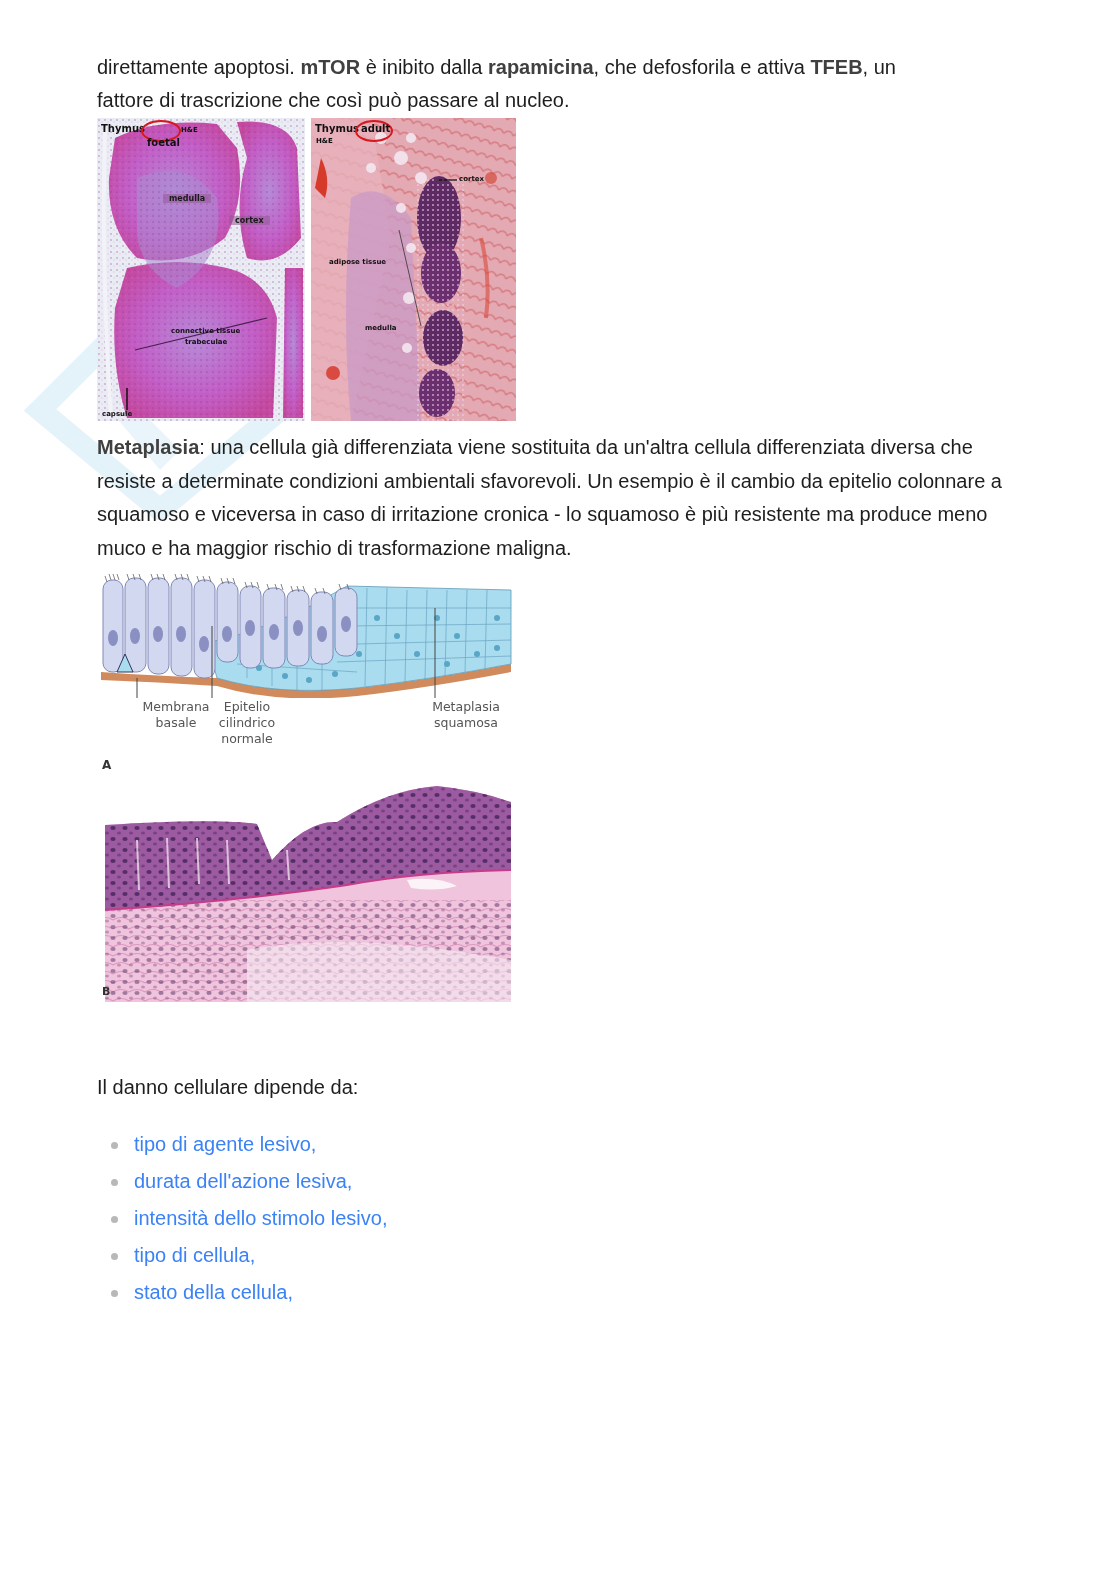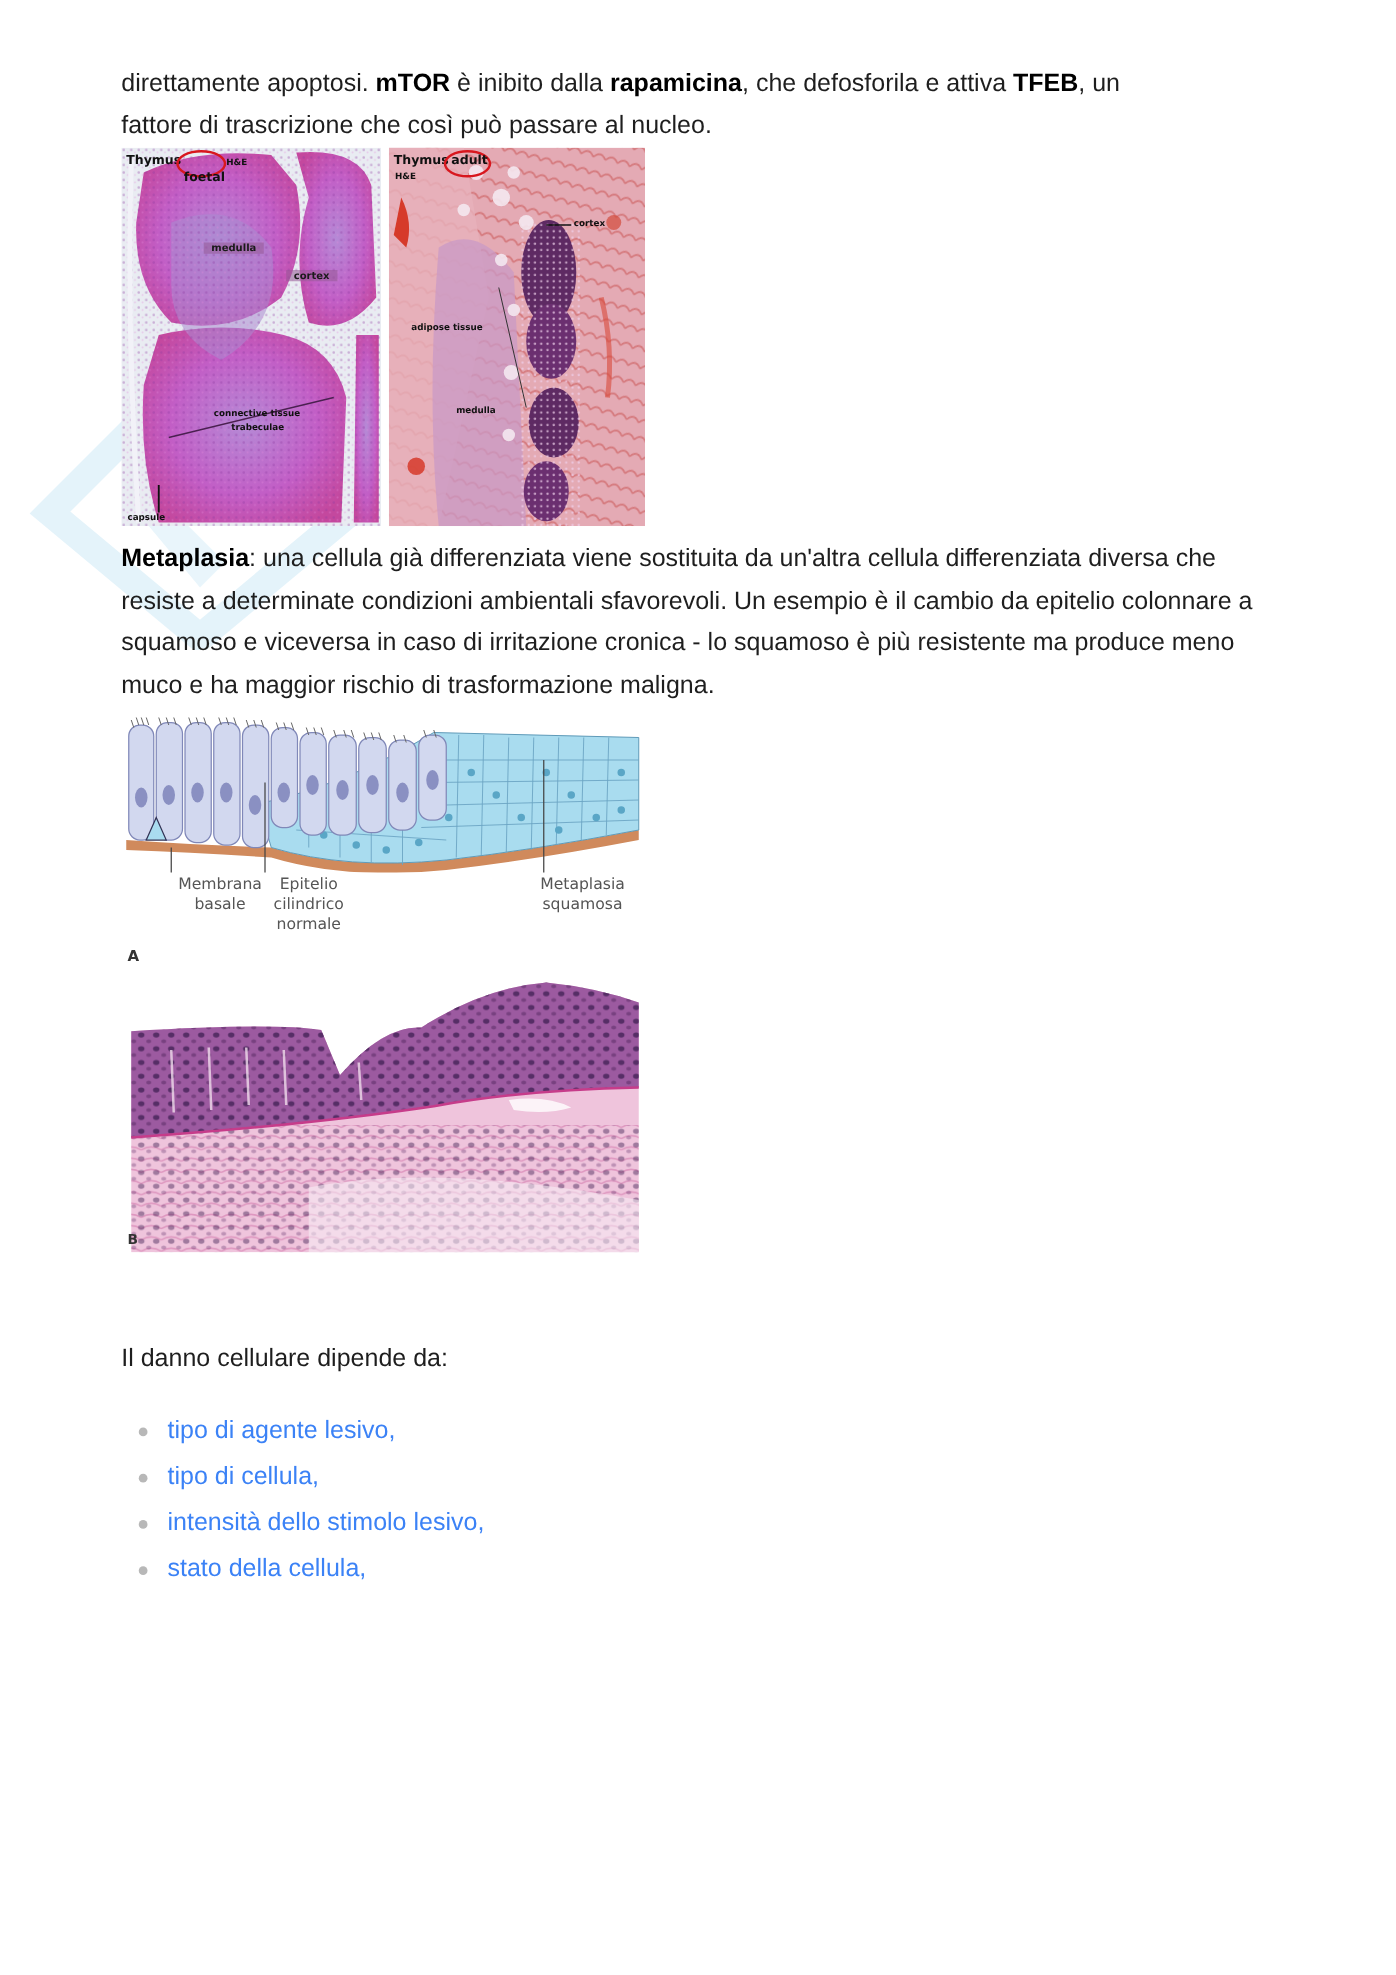--- a/index.html
+++ b/index.html
@@ -8,21 +8,21 @@
       font-family: "Liberation Sans", sans-serif; color: #1a1a1a;
     }
     .watermark {
       position: absolute; left: 20px; top: 260px; width: 280px; height: 260px;
       pointer-events: none;
     }
     .p {
       position: absolute; left: 97px; width: 920px;
       font-size: 20px; line-height: 33px; color: #1e1e1e;
     }
-    .p b { font-weight: bold; color: #000000; }
+    .p b { font-weight: bold; color: #404040; }
     .fig { position: absolute; overflow: hidden; }
     .thymus { top: 118px; height: 303px; }
     .t-label { position: absolute; font-family: "DejaVu Sans", sans-serif; font-weight: bold; color: #111; }
     .t-title { font-size: 10px; }
     .t-small { font-size: 7px; }
     .lab-box { position: absolute; font-family: "DejaVu Sans", sans-serif; font-size: 8px; font-weight: bold; color: #1a1a1a; background: rgba(150,90,150,0.55); padding: 0 6px; }
     .circle { position: absolute; border: 2px solid #d8171e; border-radius: 50%; }
     .schem-label { position: absolute; font-family: "DejaVu Sans", sans-serif; font-size: 12.5px; line-height: 16px; color: #555; text-align: center; margin-left: 39px; }
     .panel-letter { position: absolute; font-family: "DejaVu Sans", sans-serif; font-weight: bold; font-size: 12px; color: #333; }
     ul.list { position: absolute; left: 97px; top: 1126px; margin: 0; padding: 0; list-style: none; }
@@ -238,16 +238,17 @@
   <span class="panel-letter" style="left:5px; top:205px; font-size:11px;">B</span>
 </div>
 
 <div class="p" style="top:1038px;">
   <br>
   <span>Il danno cellulare dipende da:</span>
 </div>
 
 <ul class="list">
   <li><span class="dot"></span><span>tipo di agente lesivo,</span></li>
+  <li><span class="dot"></span><span>durata dell'azione lesiva,</span></li>
+  <li><span class="dot"></span><span>intensità dello stimolo lesivo,</span></li>
   <li><span class="dot"></span><span>tipo di cellula,</span></li>
-  <li><span class="dot"></span><span>intensità dello stimolo lesivo,</span></li>
   <li><span class="dot"></span><span>stato della cellula,</span></li>
 </ul>
 
 </body></html>

